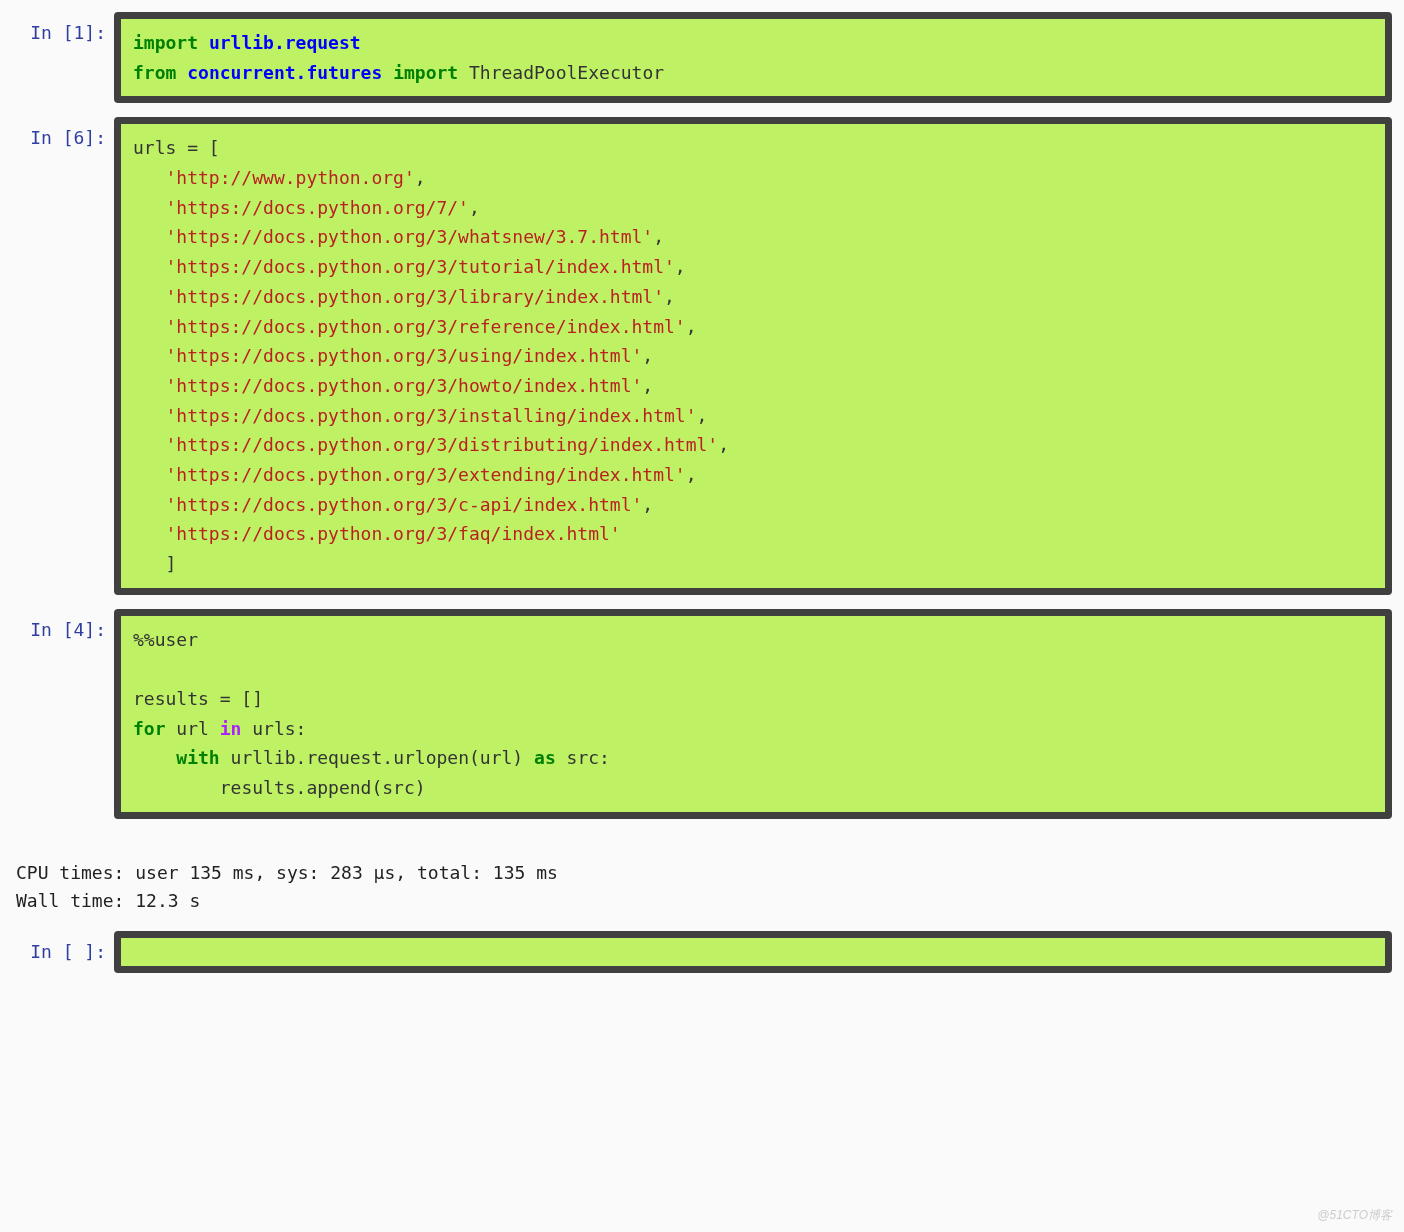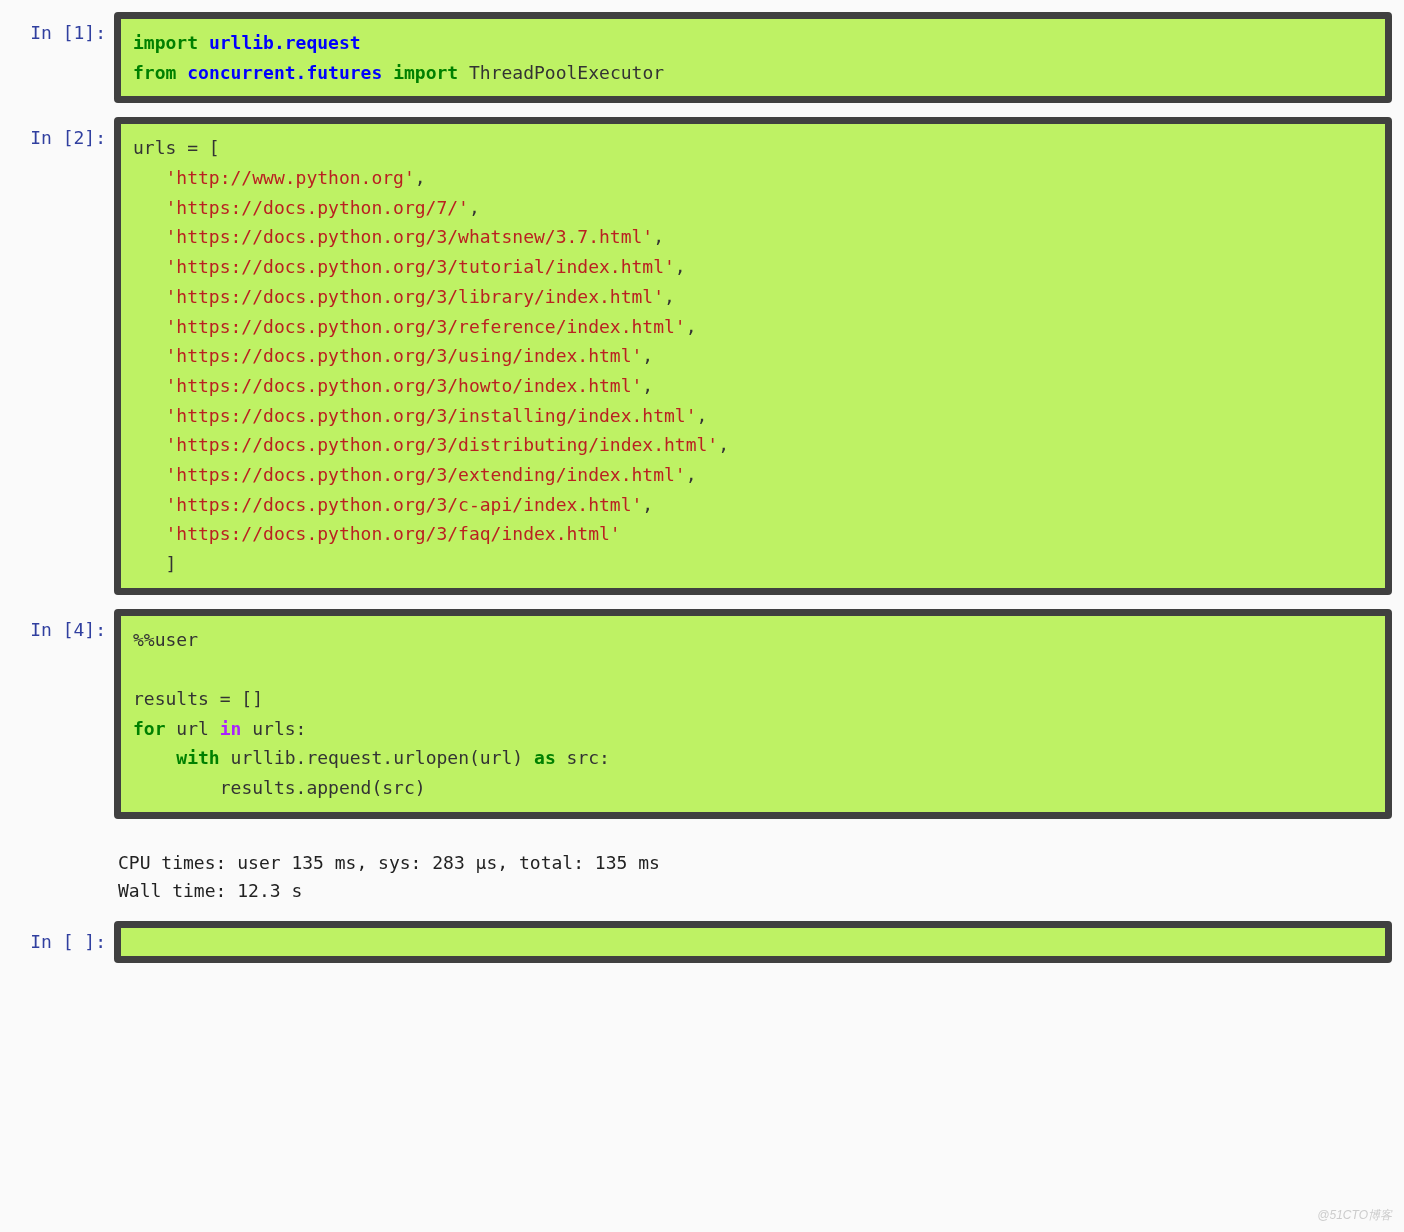--- a/index.html
+++ b/index.html
@@ -68,21 +68,21 @@
 </head>
 <body>
 
 <div class="cell">
   <div class="prompt">In [1]:</div>
   <div class="input-area"><span class="kw-green">import</span><span> </span><span class="kw-blue">urllib.request</span>
 <span class="kw-green">from</span><span> </span><span class="kw-blue">concurrent.futures</span><span> </span><span class="kw-green">import</span><span> </span><span class="name">ThreadPoolExecutor</span></div>
 </div>
 
 <div class="cell">
-  <div class="prompt">In [2]:</div>
+  <div class="prompt">In [6]:</div>
   <div class="input-area"><span class="name">urls</span><span class="punct"> = [</span>
 <span>   </span><span class="str">'http://www.python.org'</span><span class="punct">,</span>
 <span>   </span><span class="str">'https://docs.python.org/7/'</span><span class="punct">,</span>
 <span>   </span><span class="str">'https://docs.python.org/3/whatsnew/3.7.html'</span><span class="punct">,</span>
 <span>   </span><span class="str">'https://docs.python.org/3/tutorial/index.html'</span><span class="punct">,</span>
 <span>   </span><span class="str">'https://docs.python.org/3/library/index.html'</span><span class="punct">,</span>
 <span>   </span><span class="str">'https://docs.python.org/3/reference/index.html'</span><span class="punct">,</span>
 <span>   </span><span class="str">'https://docs.python.org/3/using/index.html'</span><span class="punct">,</span>
 <span>   </span><span class="str">'https://docs.python.org/3/howto/index.html'</span><span class="punct">,</span>
 <span>   </span><span class="str">'https://docs.python.org/3/installing/index.html'</span><span class="punct">,</span>
@@ -96,21 +96,21 @@
 <div class="cell">
   <div class="prompt">In [4]:</div>
   <div class="input-area"><span class="name">%%user</span>
 
 <span class="name">results</span><span class="punct"> = []</span>
 <span class="kw-green">for</span><span> </span><span class="name">url</span><span> </span><span class="kw-purple">in</span><span> </span><span class="name">urls</span><span class="punct">:</span>
 <span>    </span><span class="kw-green">with</span><span> </span><span class="name">urllib</span><span class="punct">.</span><span class="name">request</span><span class="punct">.</span><span class="name">urlopen</span><span class="punct">(</span><span class="name">url</span><span class="punct">)</span><span> </span><span class="kw-green">as</span><span> </span><span class="name">src</span><span class="punct">:</span>
 <span>        </span><span class="name">results</span><span class="punct">.</span><span class="name">append</span><span class="punct">(</span><span class="name">src</span><span class="punct">)</span></div>
 </div>
 
-<div class="cell" style="margin-top:28px;">
+<div class="cell" style="margin-top:28px;flex-direction:column;">
   <div class="prompt"></div>
   <div class="output-area">CPU times: user 135 ms, sys: 283 µs, total: 135 ms
 Wall time: 12.3 s</div>
 </div>
 
 <div class="cell">
   <div class="prompt">In [ ]:</div>
   <div class="input-area empty-input"></div>
 </div>
 

